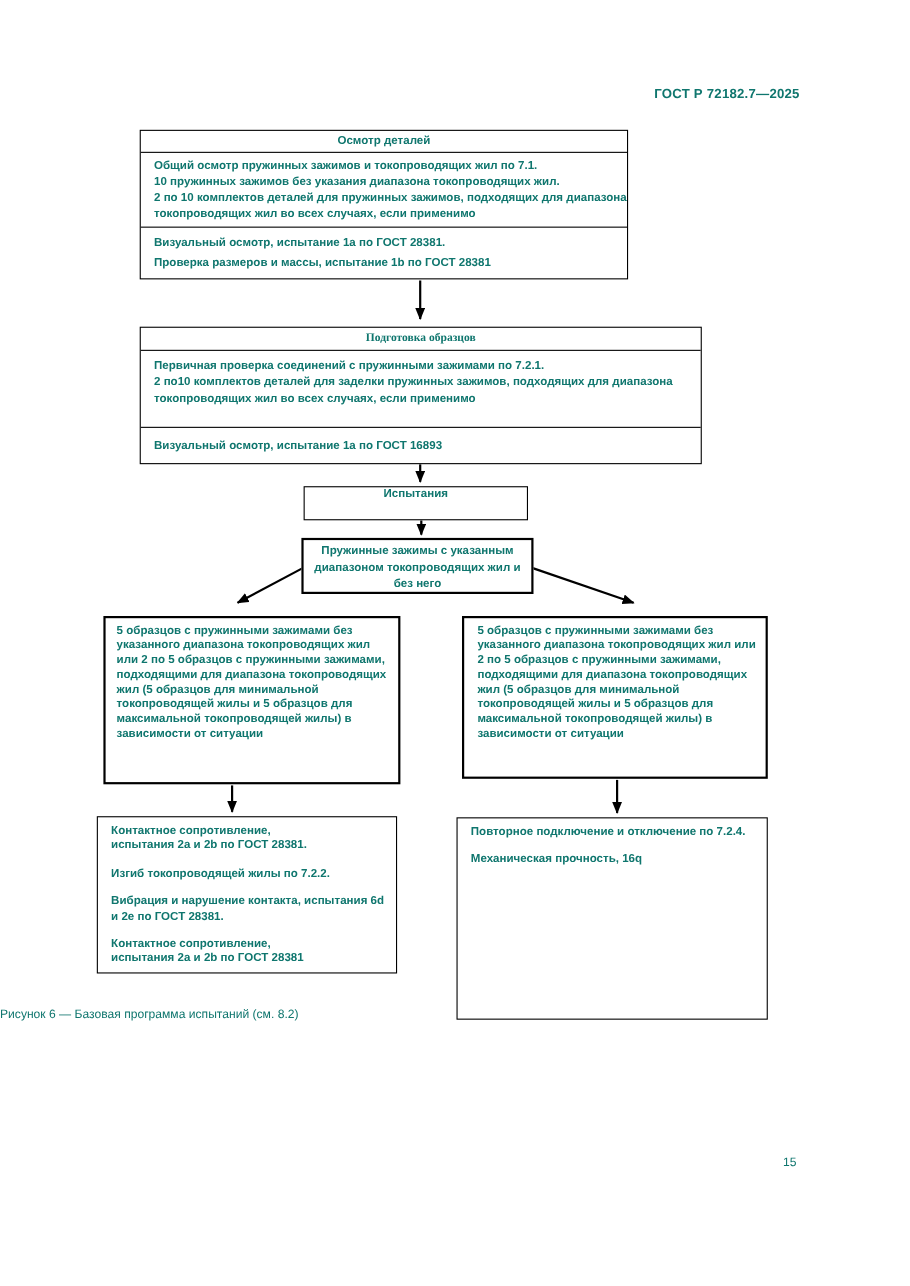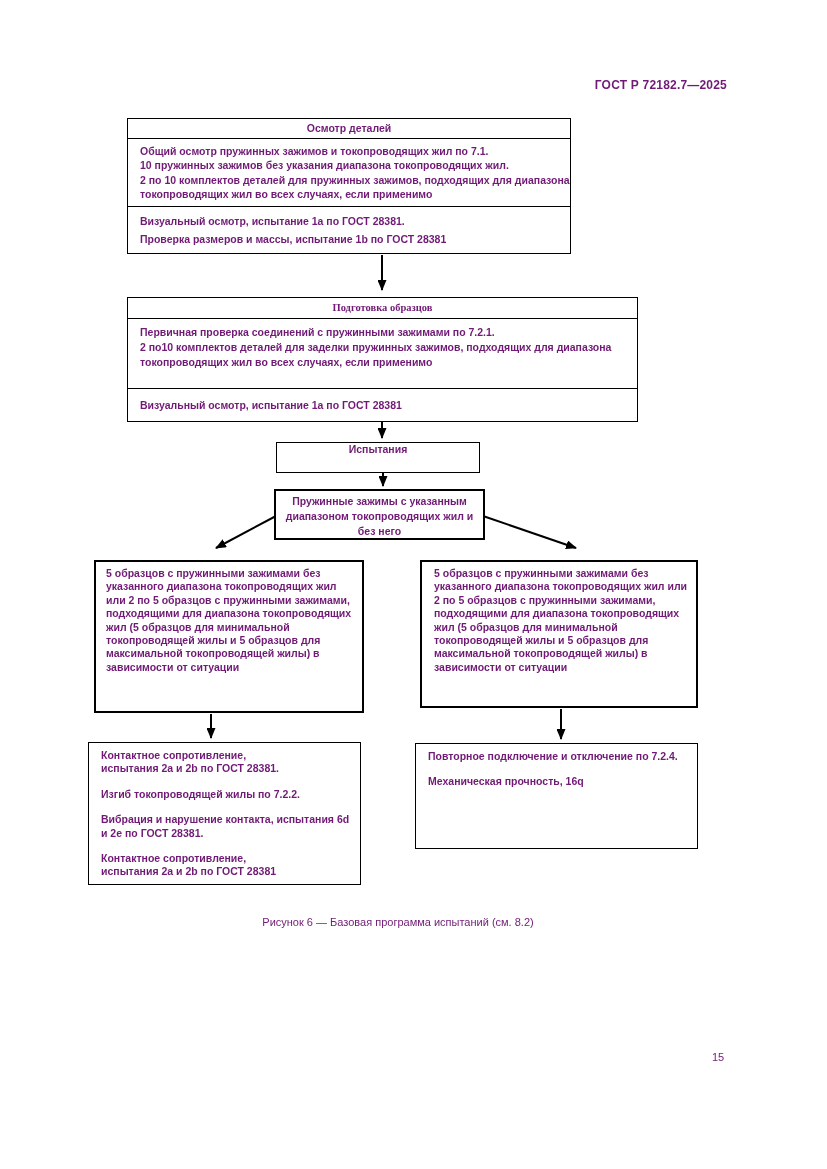--- a/index.html
+++ b/index.html
@@ -1,21 +1,21 @@
 <!DOCTYPE html>
 <html lang="ru"><head>
 <meta charset="utf-8">
 <style>
   * { margin:0; padding:0; box-sizing:border-box; }
   html,body { background:#ffffff; }
   .page {
     position:relative;
     width:827px; height:1169px;
     background:#ffffff;
-    color:#701a75;
+    color:#0f766e;
     font-family:"Liberation Sans", sans-serif;
     overflow:hidden;
   }
   .hdr {
     position:absolute; top:78px; right:100px;
     font-size:12px; font-weight:bold; letter-spacing:.2px;
   }
   .connectors { position:absolute; left:0; top:0; width:827px; height:1169px; }
 
   .fbox {
@@ -47,25 +47,25 @@
     left:276px; top:442px; width:204px; height:31px;
     display:flex; align-items:flex-start; justify-content:center;
   }
   #box-clamps {
     left:274px; top:489px; width:211px; height:51px;
     border-width:2px; text-align:center; padding-top:3px; line-height:14.8px;
   }
   #box-left-samples  { left:94px;  top:560px; width:270px; height:153px; border-width:2px; padding:5px 6px 0 10px; }
   #box-right-samples { left:420px; top:560px; width:278px; height:148px; border-width:2px; padding:5px 6px 0 12px; }
   #box-left-tests    { left:88px;  top:742px; width:273px; height:143px; padding:6px 6px 0 12px; }
-  #box-right-tests   { left:415px; top:743px; width:283px; height:106px; padding:6px 6px 0 12px; }
+  #box-right-tests   { left:415px; top:743px; width:283px; height:184px; padding:6px 6px 0 12px; }
 
   .caption {
     position:absolute; left:0; top:916px; width:796px;
-    text-align:center; font-size:11px; font-weight:normal;
+    text-align:left; font-size:11px; font-weight:normal;
   }
   .pageno {
     position:absolute; left:700px; top:1051px; width:36px;
     text-align:center; font-size:11px;
   }
 </style>
 </head>
 <body>
 
 <div class="page">
@@ -102,21 +102,21 @@
   </div>
 
   <div class="fbox" id="box-preparation">
     <div class="title">Подготовка образцов</div>
     <div class="body lines">
         <div>Первичная проверка соединений с пружинными зажимами по 7.2.1.</div>
         <div>2 по10 комплектов деталей для заделки пружинных зажимов, подходящих для диапазона</div>
         <div>токопроводящих жил во всех случаях, если применимо</div>
       </div>
     <div class="tests lines">
-        <div>Визуальный осмотр, испытание 1a по ГОСТ 28381</div>
+        <div>Визуальный осмотр, испытание 1a по ГОСТ 16893</div>
       </div>
   </div>
 
   <div class="fbox" id="box-tests">
     <span>Испытания</span>
   </div>
 
   <div class="fbox lines" id="box-clamps">
       <div>Пружинные зажимы с указанным</div>
       <div>диапазоном токопроводящих жил и</div>

